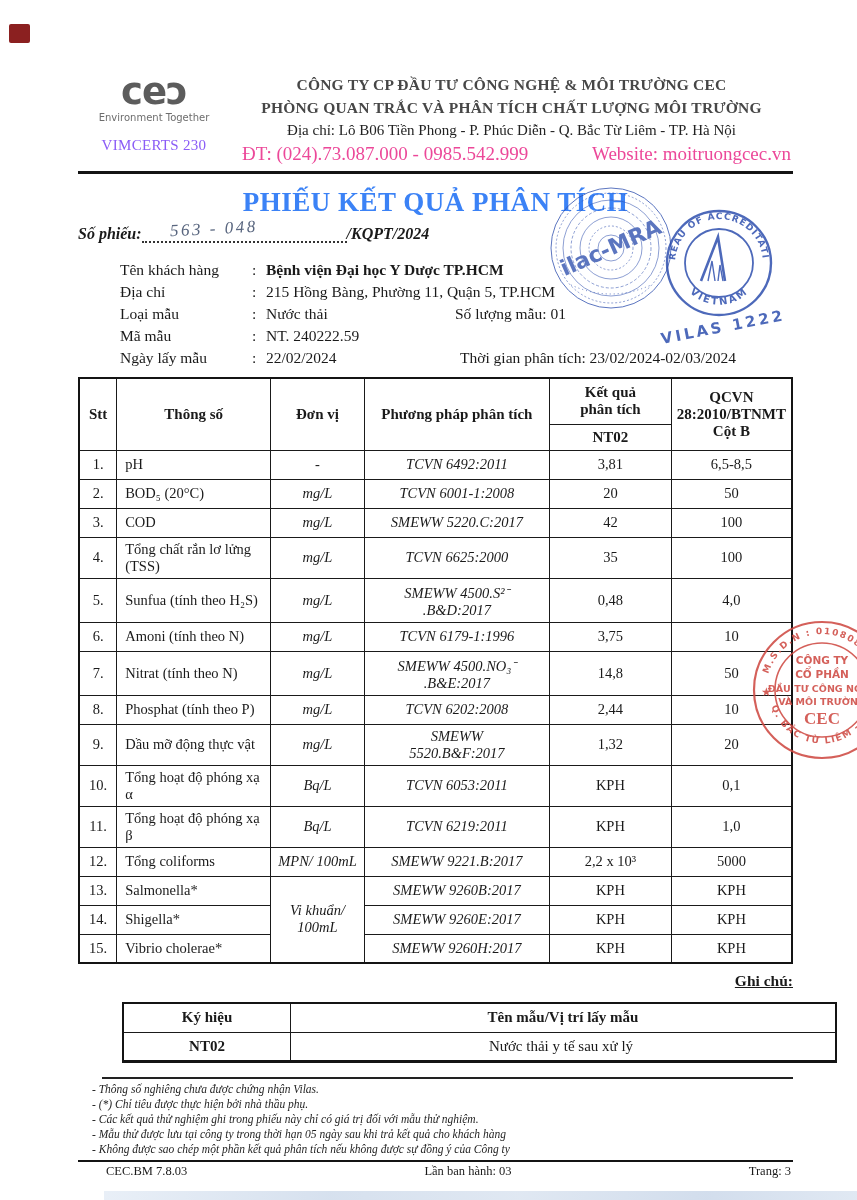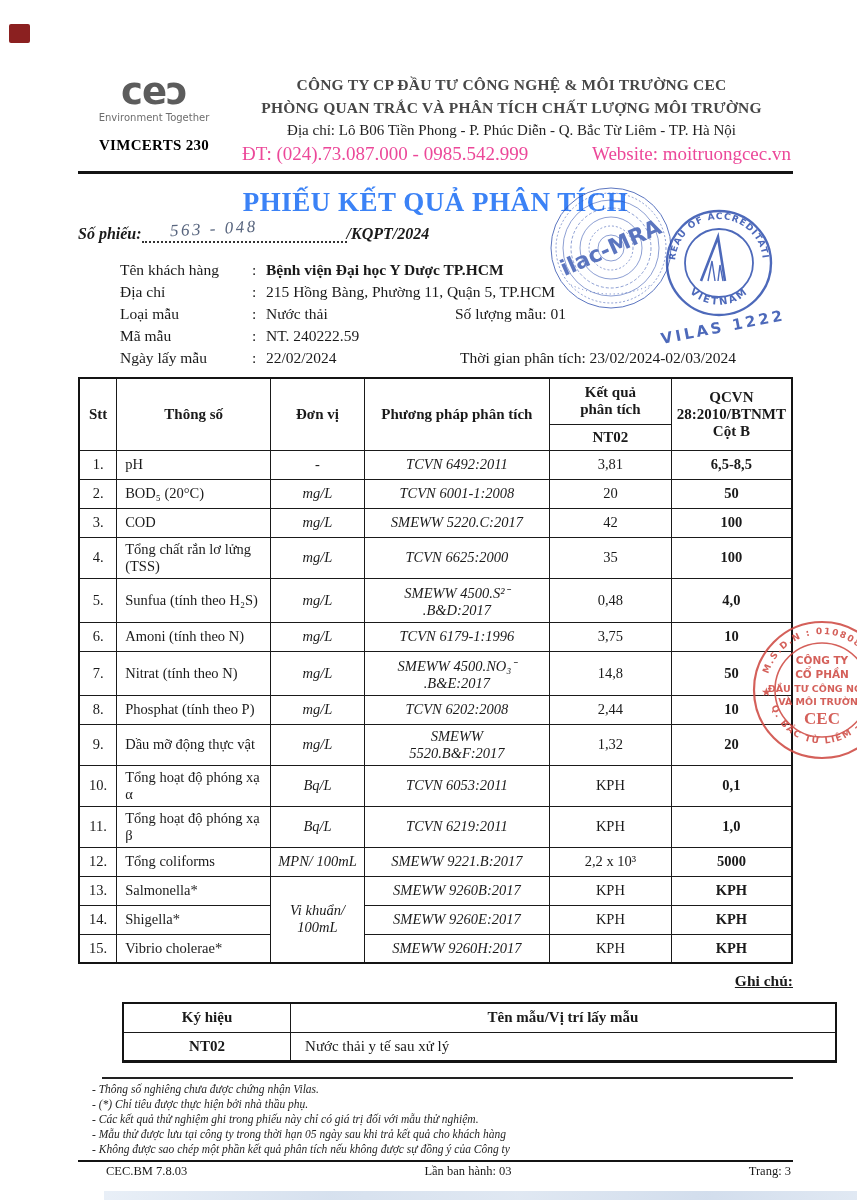--- a/index.html
+++ b/index.html
@@ -13,21 +13,21 @@
 
   
   .corner-mark { position:absolute; left:9px; top:24px; width:21px; height:19px; border-radius:2px; }
 
   
   .header { display:flex; margin-top:60px; border-bottom:3px solid #141414; padding-bottom:6px; }
   .logo-col { width:152px; text-align:center; padding-top:14px; flex:none; }
   .logo-word { font-family:"DejaVu Sans", sans-serif; font-weight:bold; font-size:37px; color:#5c5c5c; letter-spacing:-1px; line-height:36px; }
   .logo-word .rc { display:inline-block; transform:scaleX(-1); }
   .logo-tagline { font-family:"DejaVu Sans", sans-serif; font-size:10px; color:#6d6d6d; margin-top:2px; }
-  .logo-cert { font-weight:bold; font-size:15px; color:#000000; margin-top:14px; letter-spacing:.3px; }
+  .logo-cert { font-weight:normal; font-size:15px; color:#8b5cf6; margin-top:14px; letter-spacing:.3px; }
   .company-col { flex:1; text-align:center; padding-top:16px; }
   .company-l1 { font-weight:bold; font-size:15.5px; color:#474747; letter-spacing:.2px; }
   .company-l2 { font-weight:bold; font-size:15.5px; color:#474747; margin-top:5px; letter-spacing:.2px; }
   .company-addr { font-size:15px; color:#222; margin-top:5px; }
   .company-row { display:flex; justify-content:space-between; font-size:19px; color:#ec4899; margin-top:4px; padding:0 2px 0 12px; }
 
   
   .doc-title { text-align:center; font-size:27px; font-weight:bold; letter-spacing:.5px; margin-top:13px; color:#3b82f6; }
   .so-phieu { text-align:left; margin-top:7px; font-size:16px; font-weight:bold; font-style:italic; }
   .sp-dots { display:inline-block; width:205px; border-bottom:2px dotted #333; position:relative; height:16px; vertical-align:bottom; }
@@ -43,31 +43,31 @@
   .info-extra { position:absolute; left:335px; top:0; white-space:nowrap; }
   .info-row.last .info-extra { left:340px; }
 
   
   table { border-collapse:collapse; width:100%; }
   .results-table { margin-top:8px; border:2px solid #141414; font-size:14.5px; }
   .results-table th, .results-table td { border:1px solid #1a1a1a; padding:3px 5px; text-align:center; vertical-align:middle; }
   .results-table th { font-weight:bold; font-size:15px; }
   .results-table .param-cell { text-align:left; padding-left:8px; }
   .results-table .unit-cell, .results-table .method-cell { font-style:italic; }
-  .results-table .qcvn-cell { font-weight:bold; }
+  .results-table .qcvn-cell { font-weight:normal; }
   .multiline { white-space:pre-line; }
   .results-table tbody tr { height:29px; }
 
   
   .ghichu-title { margin-left:17px; margin-top:8px; font-weight:bold; font-size:15.5px; text-decoration:underline;text-align:right; }
   .sample-table { margin-top:12px; border:2px solid #141414; border-bottom-width:3px; font-size:15px;margin-left:44px; }
   .sample-table th, .sample-table td { border:1px solid #1a1a1a; padding:4px 6px; height:29px; }
   .sample-table th { font-weight:bold; text-align:center; }
   .sample-table .sym-cell { width:23.5%; text-align:center; font-weight:bold; }
-  .sample-table .desc-cell { text-align:left; padding-left:14px; font-weight:normal; }
+  .sample-table .desc-cell { text-align:center; padding-left:2px; font-weight:normal; }
 
   
   .notes-wrap { margin-top:14px; border-bottom:2px solid #141414; padding-bottom:3px; }
   .notes-topline { margin-left:24px; border-top:2.5px solid #222; margin-bottom:3px; }
   .footnote { font-size:11.5px; font-style:italic; line-height:1.32; margin-left:14px; color:#1e1e1e; }
   .footer-row { display:flex; justify-content:space-between; font-size:12.5px; margin-top:2px; padding:0 2px 0 28px; }
 
   
   .stamp { position:absolute; pointer-events:none; }
   .vilas-label { position:absolute; left:660px; top:318px; font-family:"DejaVu Sans", sans-serif; font-size:15px; font-weight:600; color:#2e4fae; letter-spacing:3px; transform:rotate(-11deg); opacity:.85; }

